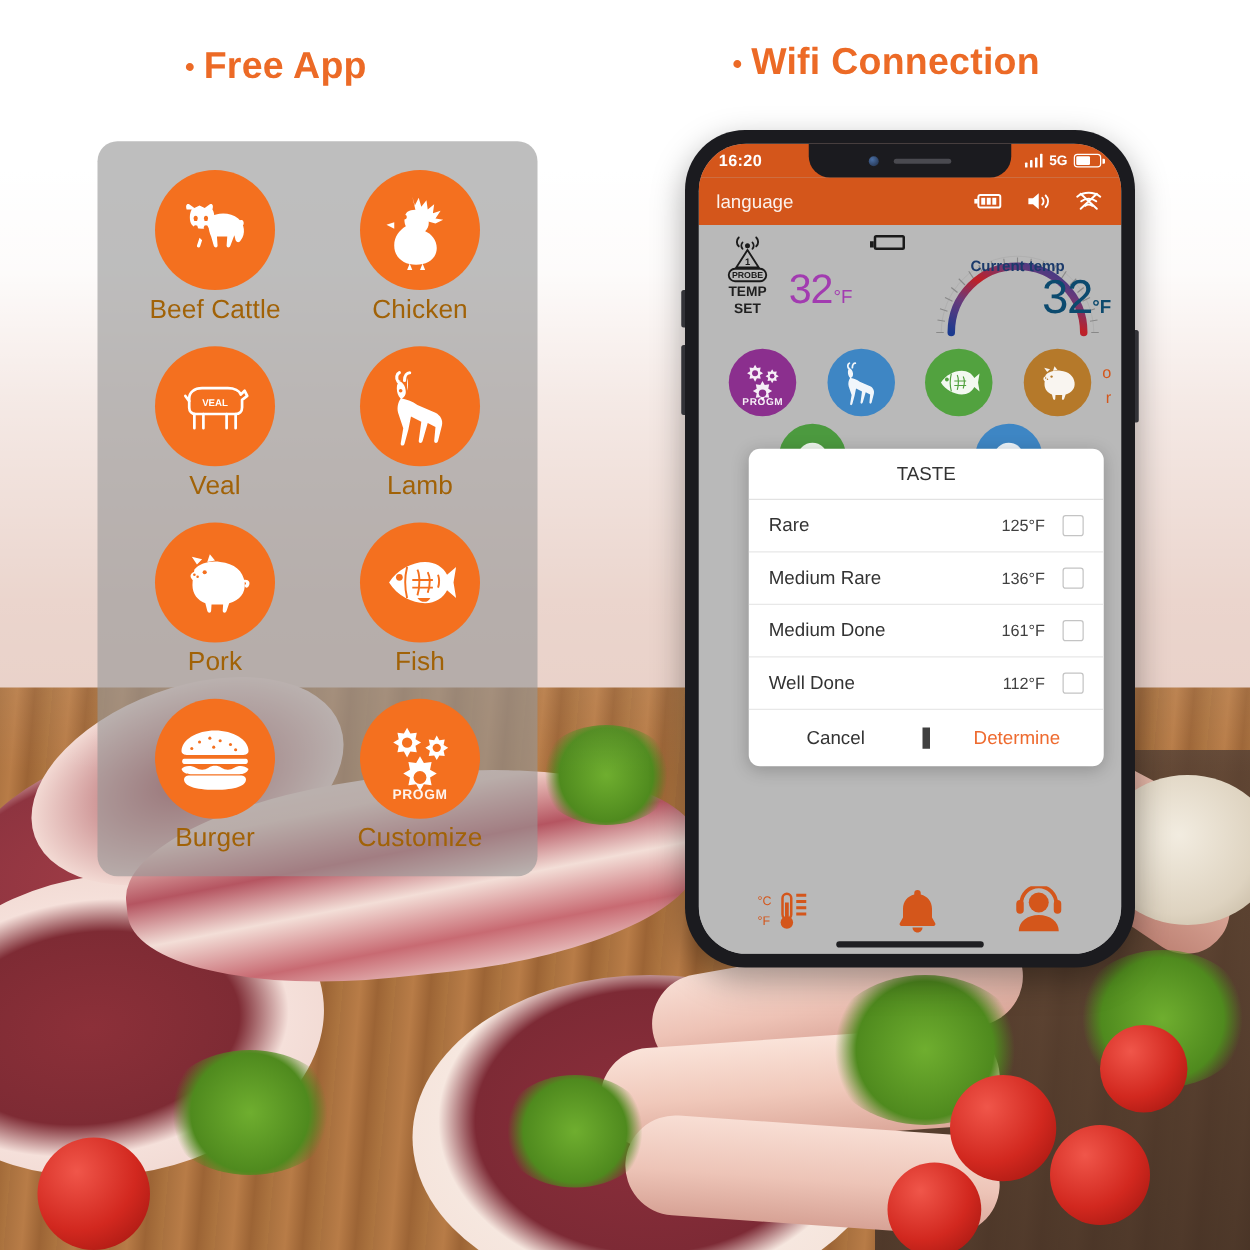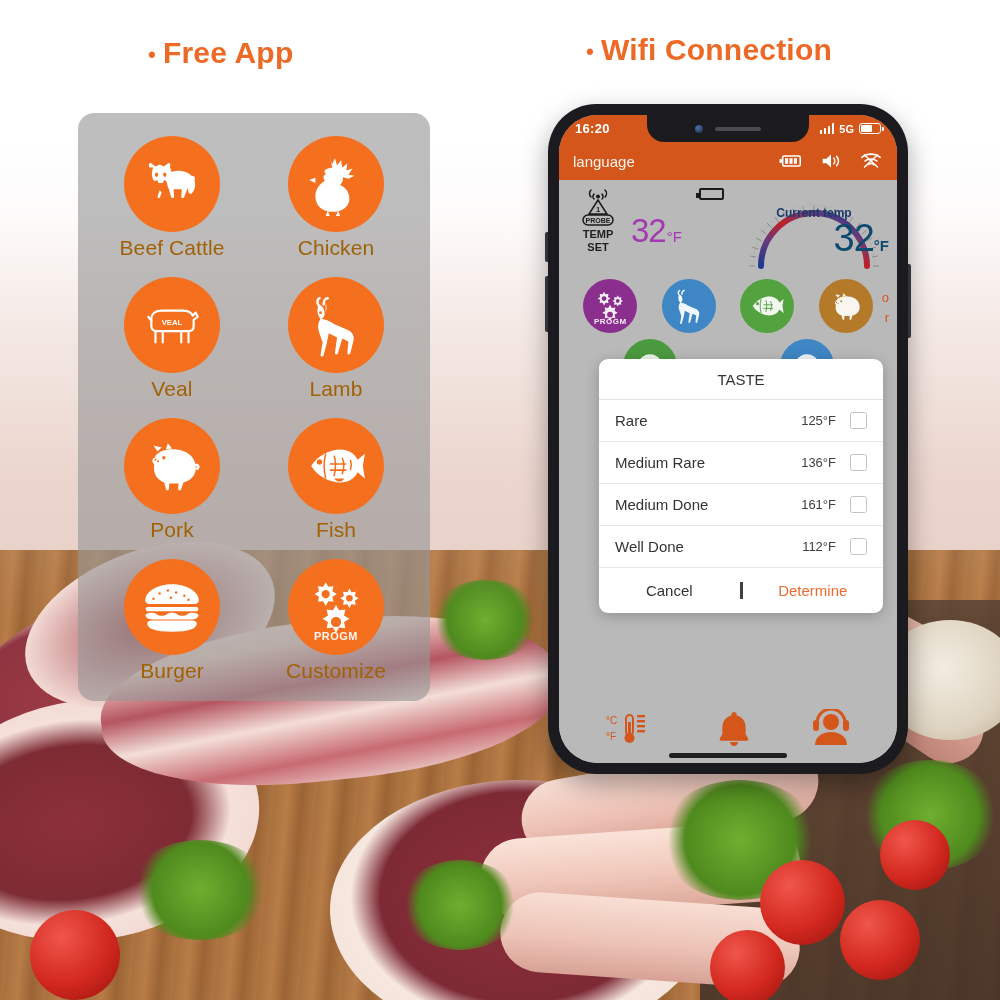--- a/index.html
+++ b/index.html
@@ -344,21 +344,21 @@
   .taste-box.checked::after {
     content: ""; width: 8px; height: 4px;
     border-left: 2px solid #fff; border-bottom: 2px solid #fff;
     transform: rotate(-45deg) translate(1px,-1px);
   }
   #dialog-actions { display: flex; height: 45px; align-items: center; }
   .dlg-btn {
     flex: 1; display: flex; align-items: center; justify-content: center;
     font-size: 15px; color: #333;
   }
-  #dlg-determine { color: #EE6A2E; border-left: 3px solid #404040; }
+  #dlg-determine { color: #EE6A2E; border-left: 6px solid #404040; }
 
   
   #bottom-nav {
     margin-top: auto;
     height: 62px; flex: 0 0 62px;
     display: flex; align-items: center; justify-content: space-around;
     padding: 0 18px 6px;
     position: relative; z-index: 30;
   }
   #bottom-nav svg { display: block; }

